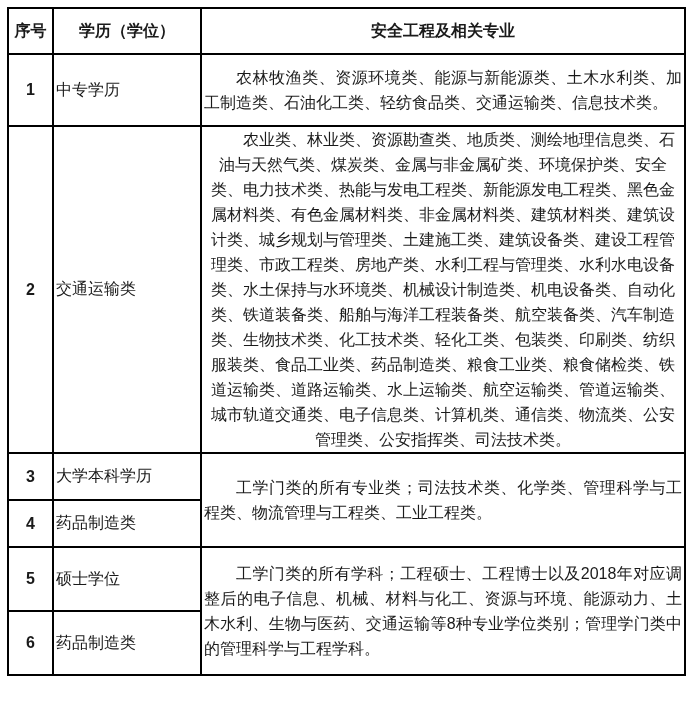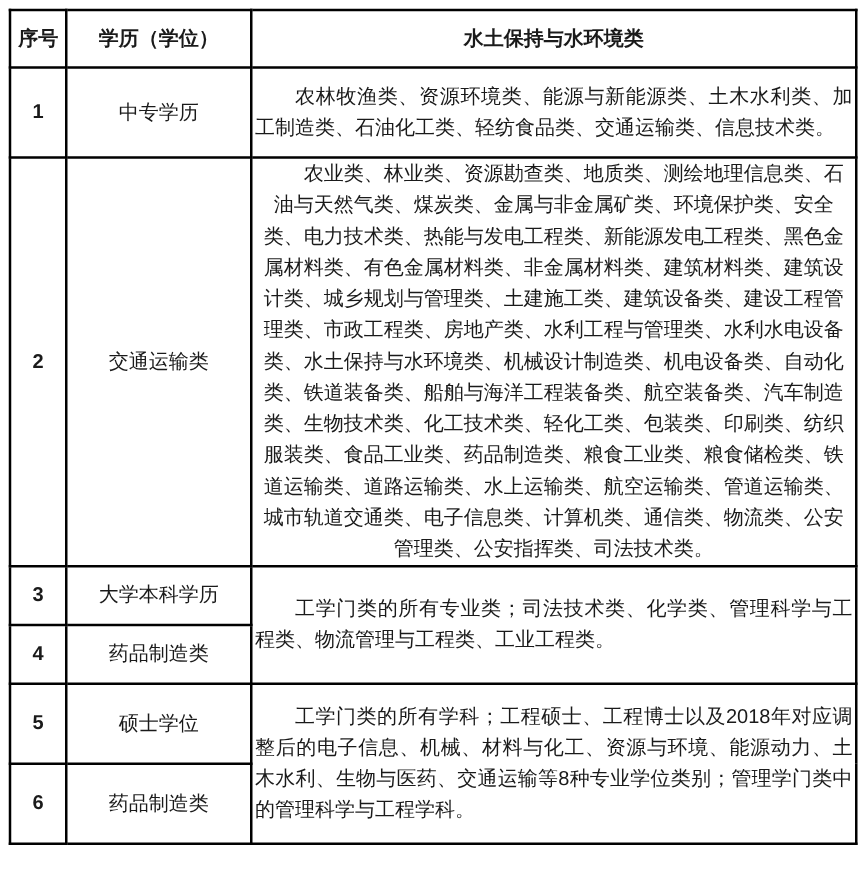--- a/index.html
+++ b/index.html
@@ -36,21 +36,20 @@
     padding: 2px;
   }
   
   td.no-cell {
     text-align: center;
     font-weight: bold;
     padding: 2px;
   }
   
   td.degree-cell {
-    text-align: center;
     font-weight: normal;
     padding: 2px;
   }
   
   td.majors-cell {
     padding: 0 2px;
   }
   td.majors-cell .para {
     line-height: 25px;
     text-indent: 2em;
@@ -77,21 +76,21 @@
   <table class="qual-table">
     <colgroup>
       <col style="width:45px">
       <col style="width:148px">
       <col style="width:484px">
     </colgroup>
     <tbody>
       <tr class="header-row">
         <th>序号</th>
         <th>学历（学位）</th>
-        <th>水土保持与水环境类</th>
+        <th>安全工程及相关专业</th>
       </tr>
 
       <tr class="row-1">
         <td class="no-cell">1</td>
         <td class="degree-cell">中专学历</td>
         <td class="majors-cell align-justify">
           <div class="para">农林牧渔类、资源环境类、能源与新能源类、土木水利类、加工制造类、石油化工类、轻纺食品类、交通运输类、信息技术类。</div>
         </td>
       </tr>
 

